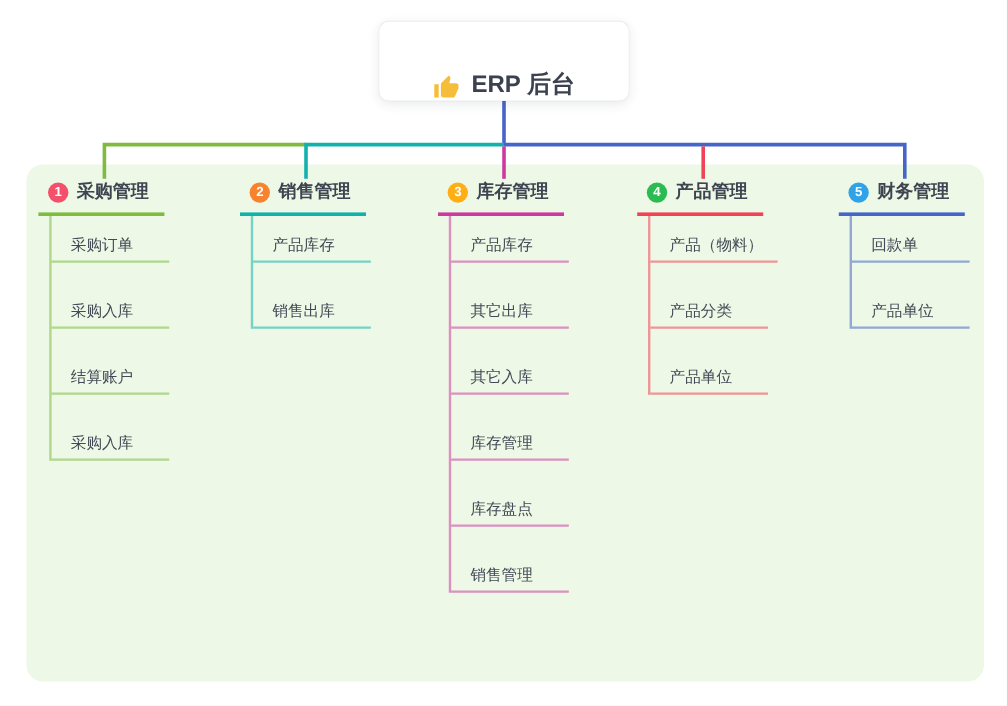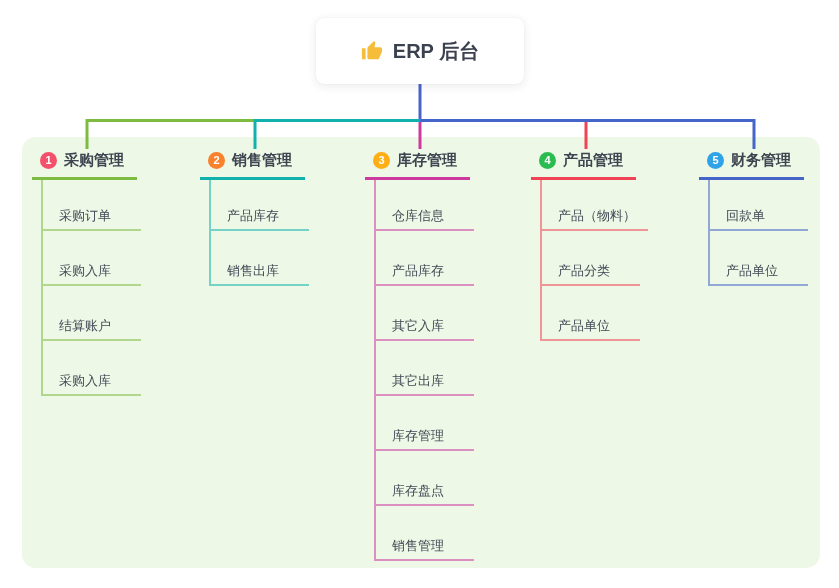--- a/index.html
+++ b/index.html
@@ -39,39 +39,39 @@
   }
   .children{
     margin-left:9px;border-left:2px solid var(--cl);width:max-content;
   }
   .child{
     width:max-content;min-width:70px;
     padding:31px 12px 4px 16px;border-bottom:2px solid var(--cl);
     font-size:13px;color:#434956;line-height:18px;
     white-space:nowrap;cursor:pointer;
   }
-  .child:first-child{padding-top:27px;}
+  .child:first-child{padding-top:15px;}
 </style>
 </head>
 <body>
 
 <div class="stage">
 
   <div class="panel" style="background: rgb(237, 248, 230);"></div>
 
   <svg class="connectors" width="839" height="588" viewBox="0 0 839 588">
       <path d="M420 84 V120.5" fill="none" stroke="#4A63C8" stroke-width="3"></path>
       <path d="M87 149 V120.5 H255" fill="none" stroke="#7EBB41" stroke-width="3"></path>
       <path d="M255 149 V120.5 H420" fill="none" stroke="#12B2AC" stroke-width="3"></path>
       <path d="M754 149 V120.5 H420" fill="none" stroke="#4565C9" stroke-width="3"></path>
       <path d="M420 122 V149" fill="none" stroke="#CC3AA0" stroke-width="3"></path>
       <path d="M586 122 V149" fill="none" stroke="#F04355" stroke-width="3"></path>
     </svg>
 
-  <div class="root-card" style="background: rgb(255, 255, 255);">
+  <div class="root-card" style="background: rgb(255, 255, 255); align-items: flex-end;">
     <svg width="22" height="22" viewBox="0 0 24 24">
       <path d="M1 21h4V9H1v12zm22-11c0-1.1-.9-2-2-2h-6.31l.95-4.57.03-.32c0-.41-.17-.79-.44-1.06L14.17 1 7.59 7.59C7.22 7.95 7 8.45 7 9v10c0 1.1.9 2 2 2h9c.83 0 1.54-.5 1.84-1.22l3.02-7.05c.09-.23.14-.47.14-.73v-2z" fill="#F6BD3A"></path>
     </svg>
     <span>ERP 后台</span>
   </div>
 
   <div id="branches">
   <div class="branch" style="left: 32px; --c: #7EBB41; --cl: #7EBB418C; --badge: #F4506C;">
     <div class="branch-title">
       <span class="badge">1</span>
@@ -95,24 +95,23 @@
           <div class="child">销售出库</div>
         </div>
   </div>
 
   <div class="branch" style="left: 365px; --c: #CC3AA0; --cl: #CC3AA08C; --badge: #FFAE14;">
     <div class="branch-title">
       <span class="badge">3</span>
       <span class="branch-label">库存管理</span>
     </div>
     <div class="children">
-          <div class="child">仓库信息</div>
           <div class="child">产品库存</div>
+          <div class="child">其它出库</div>
           <div class="child">其它入库</div>
-          <div class="child">其它出库</div>
           <div class="child">库存管理</div>
           <div class="child">库存盘点</div>
           <div class="child">销售管理</div>
         </div>
   </div>
 
   <div class="branch" style="left: 531px; --c: #F04355; --cl: #F043558C; --badge: #2BBC51;">
     <div class="branch-title">
       <span class="badge">4</span>
       <span class="branch-label">产品管理</span>

